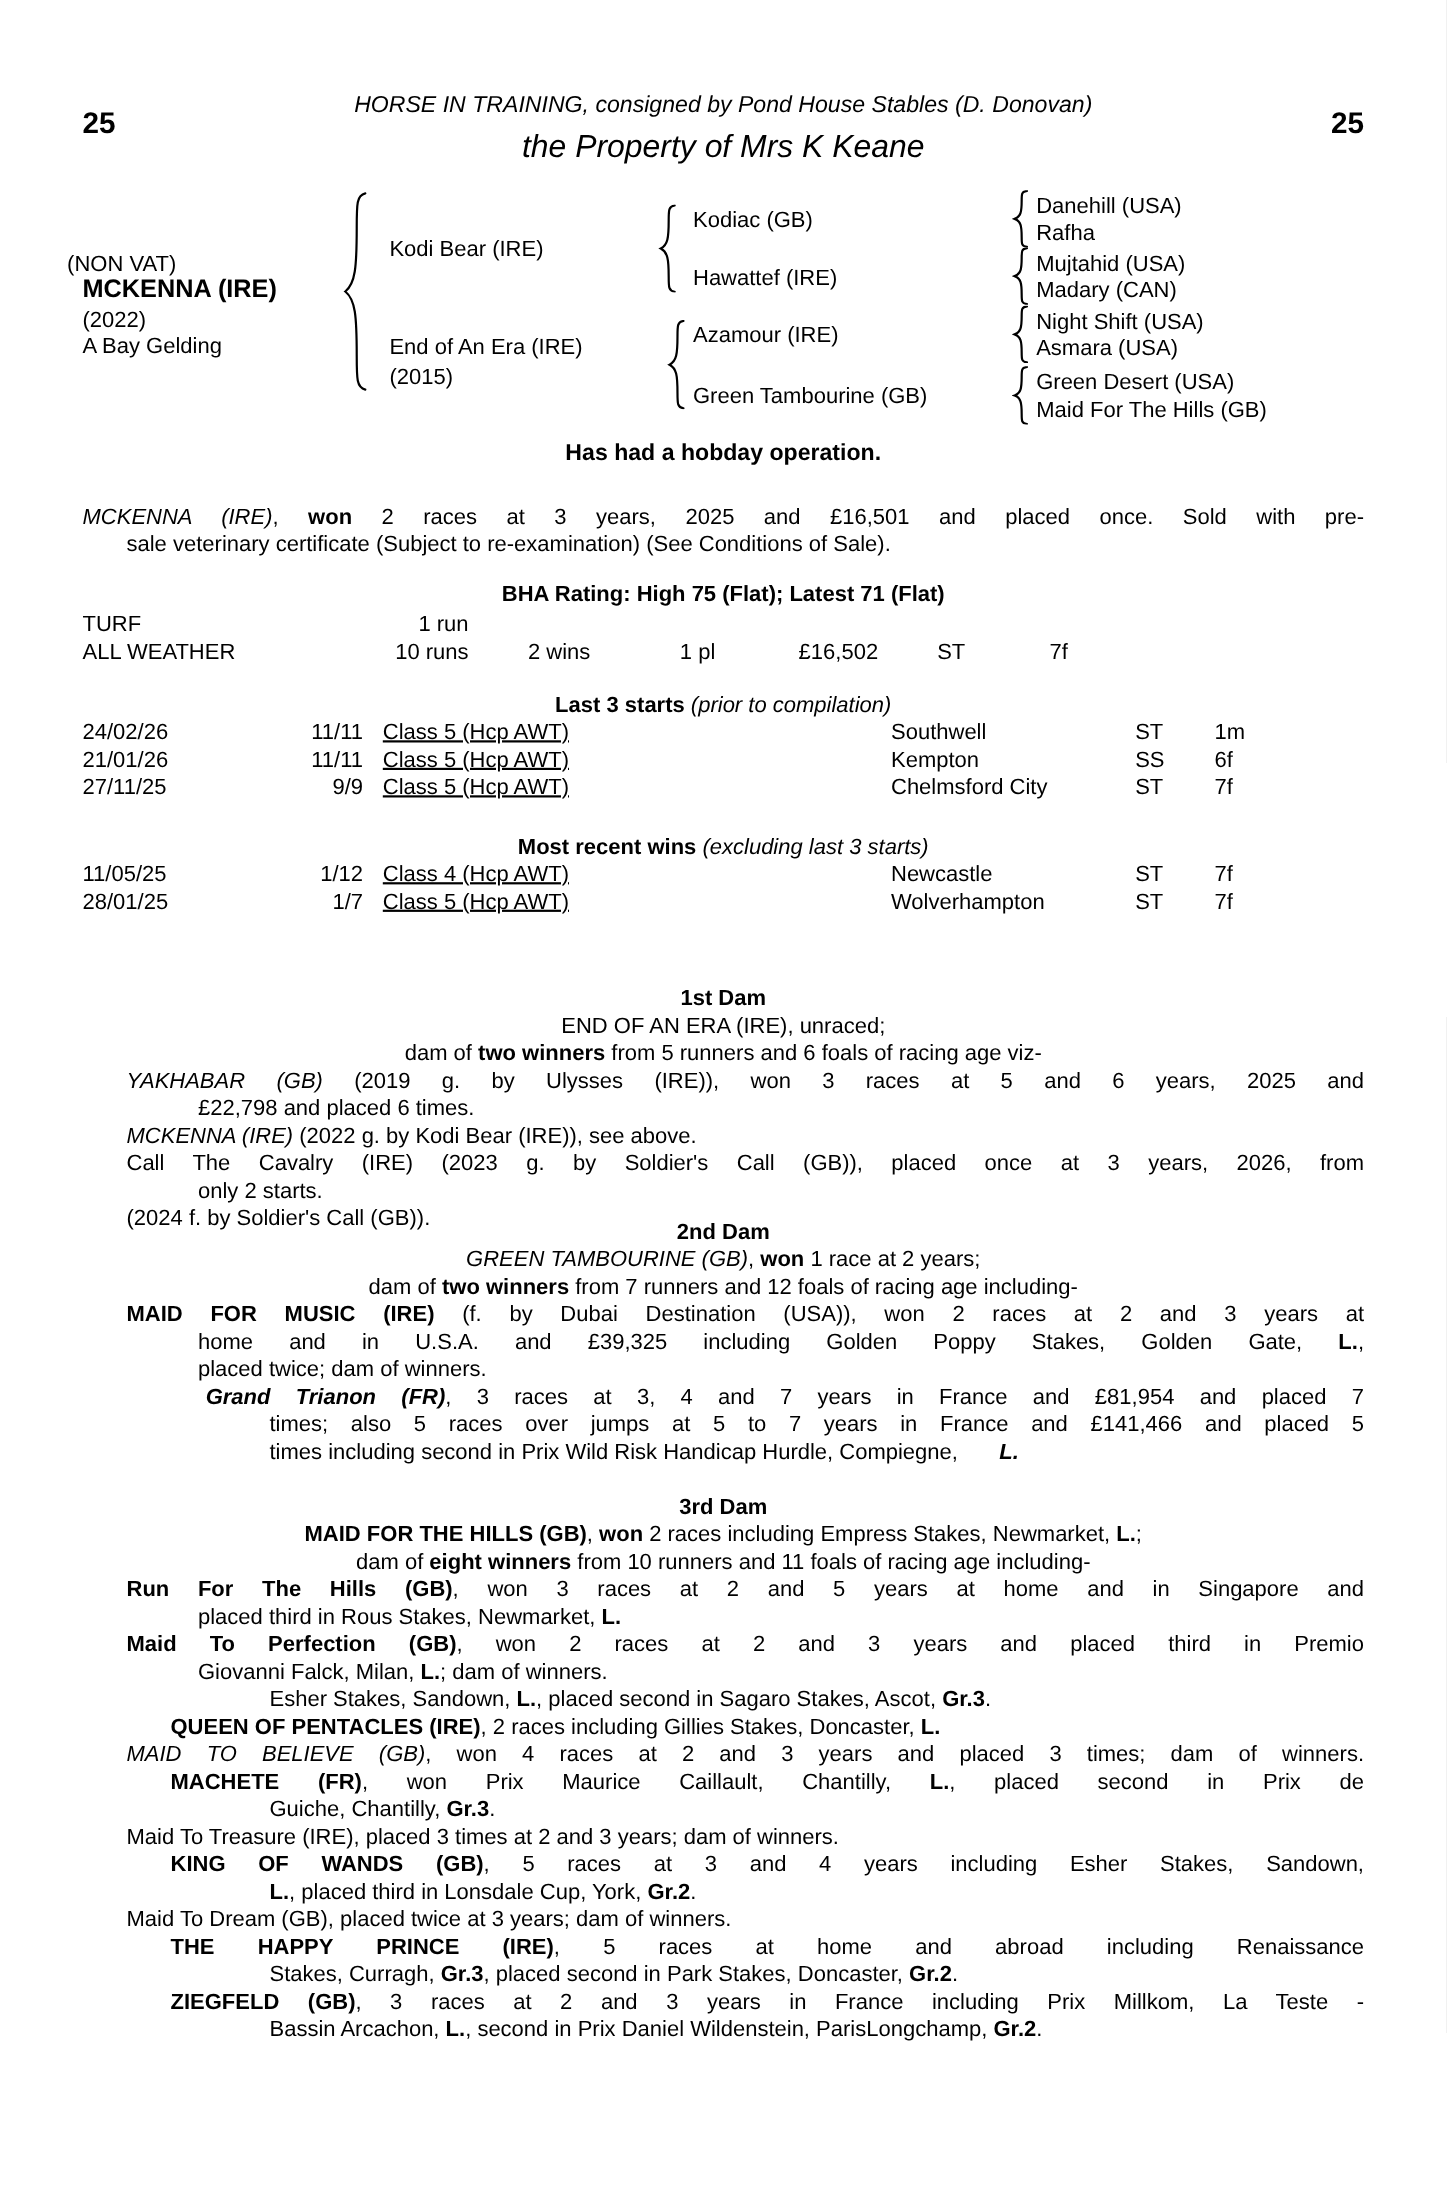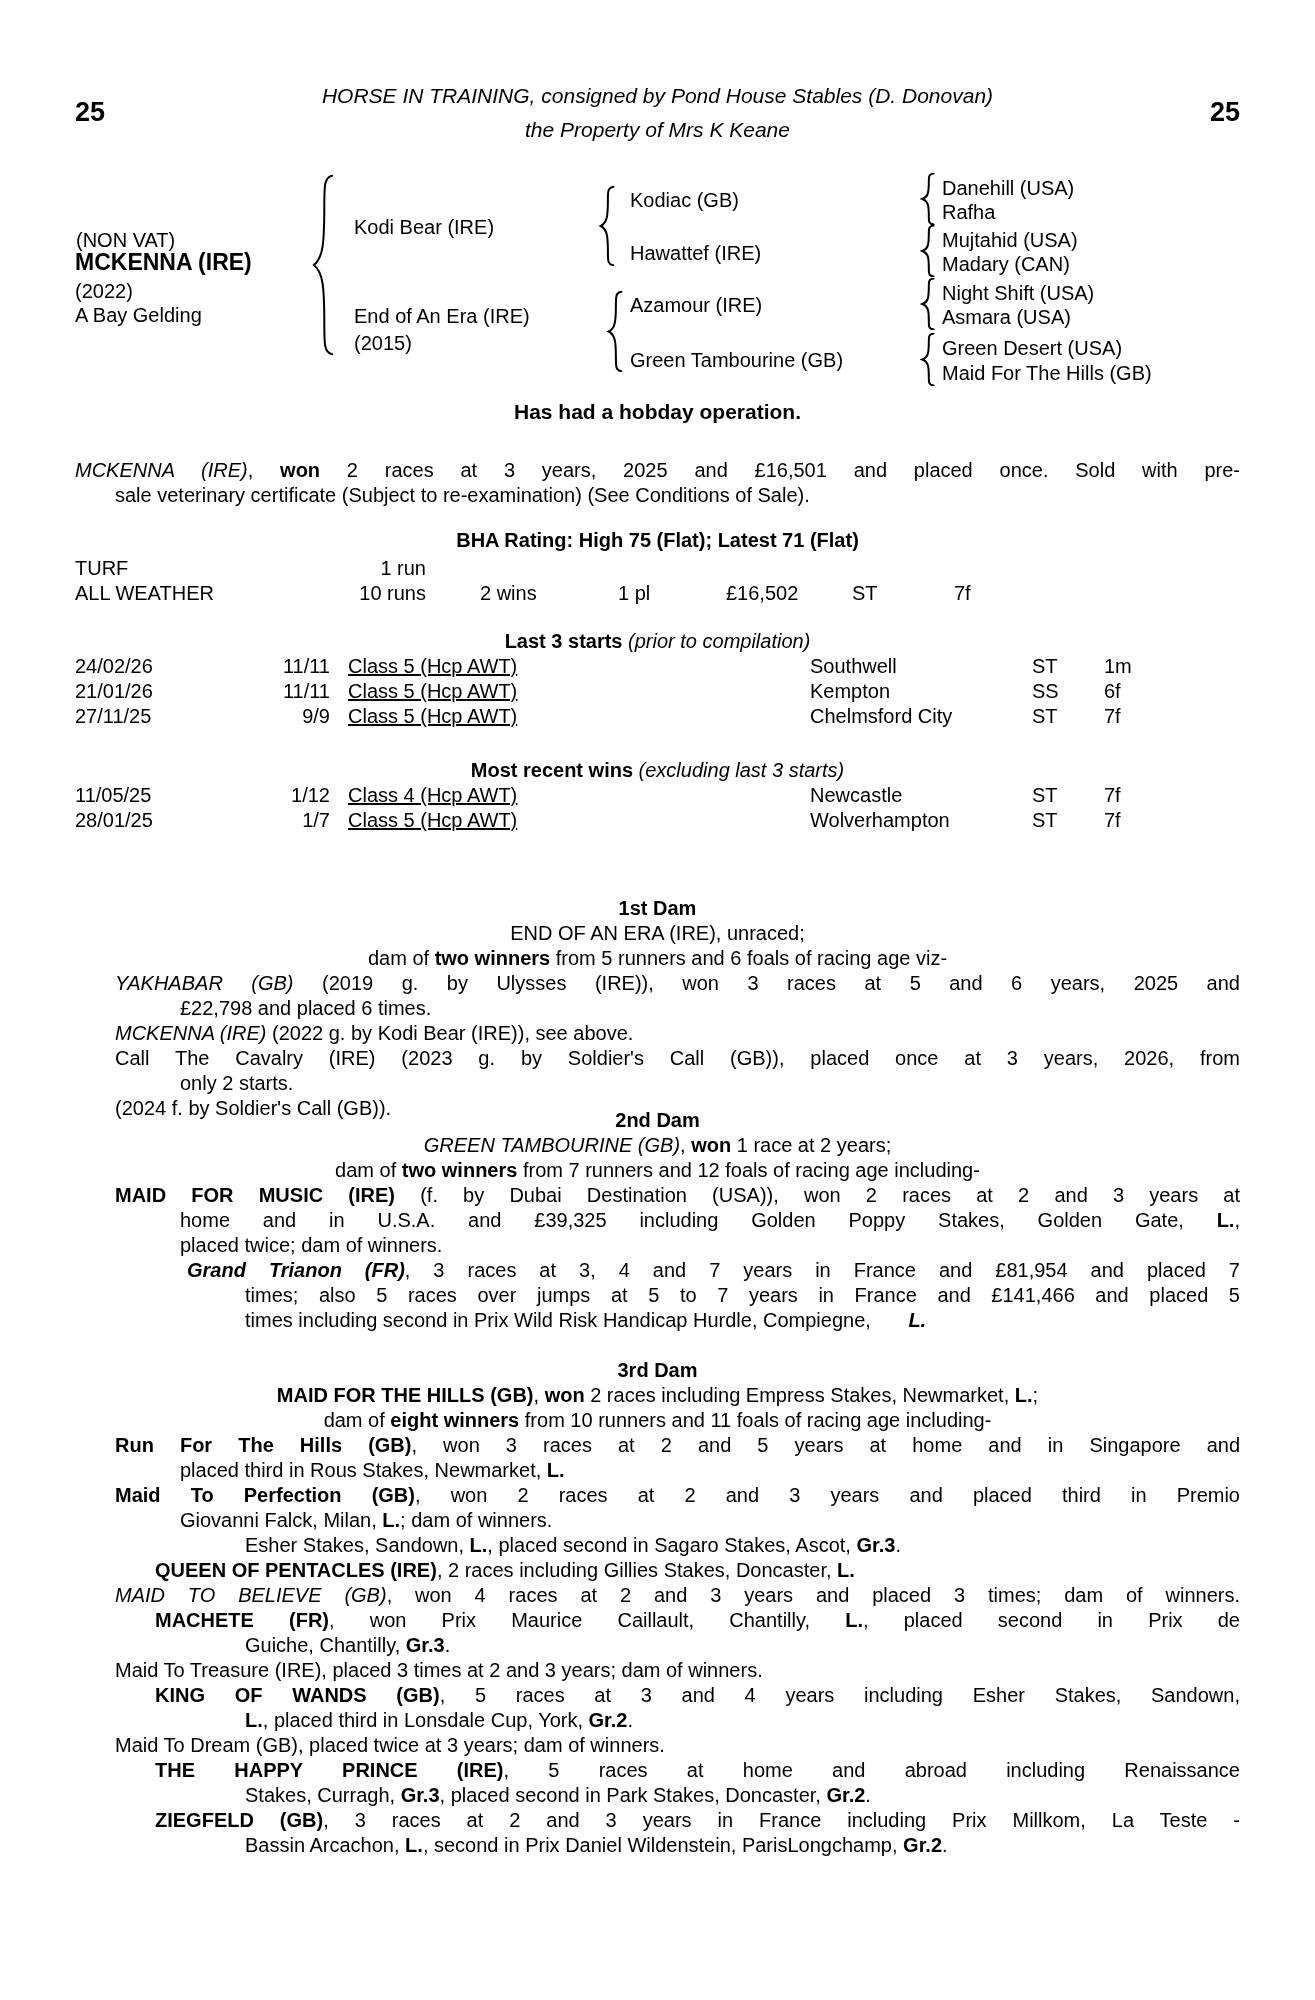--- a/index.html
+++ b/index.html
@@ -7,21 +7,21 @@
     position:relative;
     width:1315px;height:2000px;
     background:#ffffff;
     color:#000;
     font-family:"Liberation Sans", sans-serif;
     overflow:hidden;
   }
   
   .center-line{position:absolute;left:0;width:1315px;text-align:center;white-space:nowrap;}
   #consignor-line{top:84px;font-size:21px;font-style:italic;}
-  #property-line{top:118px;font-size:21px;font-style:italic;}
+  #property-line{top:118px;font-size:29px;font-style:italic;}
   .lot{position:absolute;font-size:27px;font-weight:bold;line-height:36px;top:94px;}
   #lot-left{left:75px;}
   #lot-right{left:75px;width:1165px;text-align:right;}
   
   .ped{position:absolute;font-size:20px;line-height:24px;white-space:nowrap;}
   .ped.bold{font-weight:bold;font-size:23px;}
   .brace{position:absolute;}
   .brace path{fill:none;stroke:#000;stroke-width:2;vector-effect:non-scaling-stroke;stroke-linecap:round;}
   #veterinary-note{top:400px;font-size:21px;font-weight:bold;}
   
@@ -58,21 +58,21 @@
 <body>
 
 <div id="page">
 
   <div id="consignor-line" class="center-line">HORSE IN TRAINING, consigned by Pond House Stables (D. Donovan)</div>
   <div id="lot-left" class="lot">25</div>
   <div id="property-line" class="center-line">the Property of Mrs K Keane</div>
   <div id="lot-right" class="lot">25</div>
 
   <div>
-    <div class="ped" style="left:76px;top:228px;">(NON VAT)</div>
+    <div class="ped" style="left:61px;top:228px;">(NON VAT)</div>
     <div class="ped bold" style="left:75px;top:250px;">MCKENNA (IRE)</div>
     <div class="ped" style="left:75px;top:279px;">(2022)</div>
     <div class="ped" style="left:75px;top:303px;">A Bay Gelding</div>
 
     <svg class="brace" style="left:310px;top:174px;width:26px;height:182px" viewBox="0 0 20 100" preserveAspectRatio="none">
         <path d="M17 1 C11 2 11 6 11 18 C11 38 10 46 3 50 C10 54 11 62 11 82 C11 94 11 98 17 99"></path>
       </svg>
 
     <div class="ped" style="left:354px;top:215px;">Kodi Bear (IRE)</div>
     <div class="ped" style="left:354px;top:304px;">End of An Era (IRE)</div>

